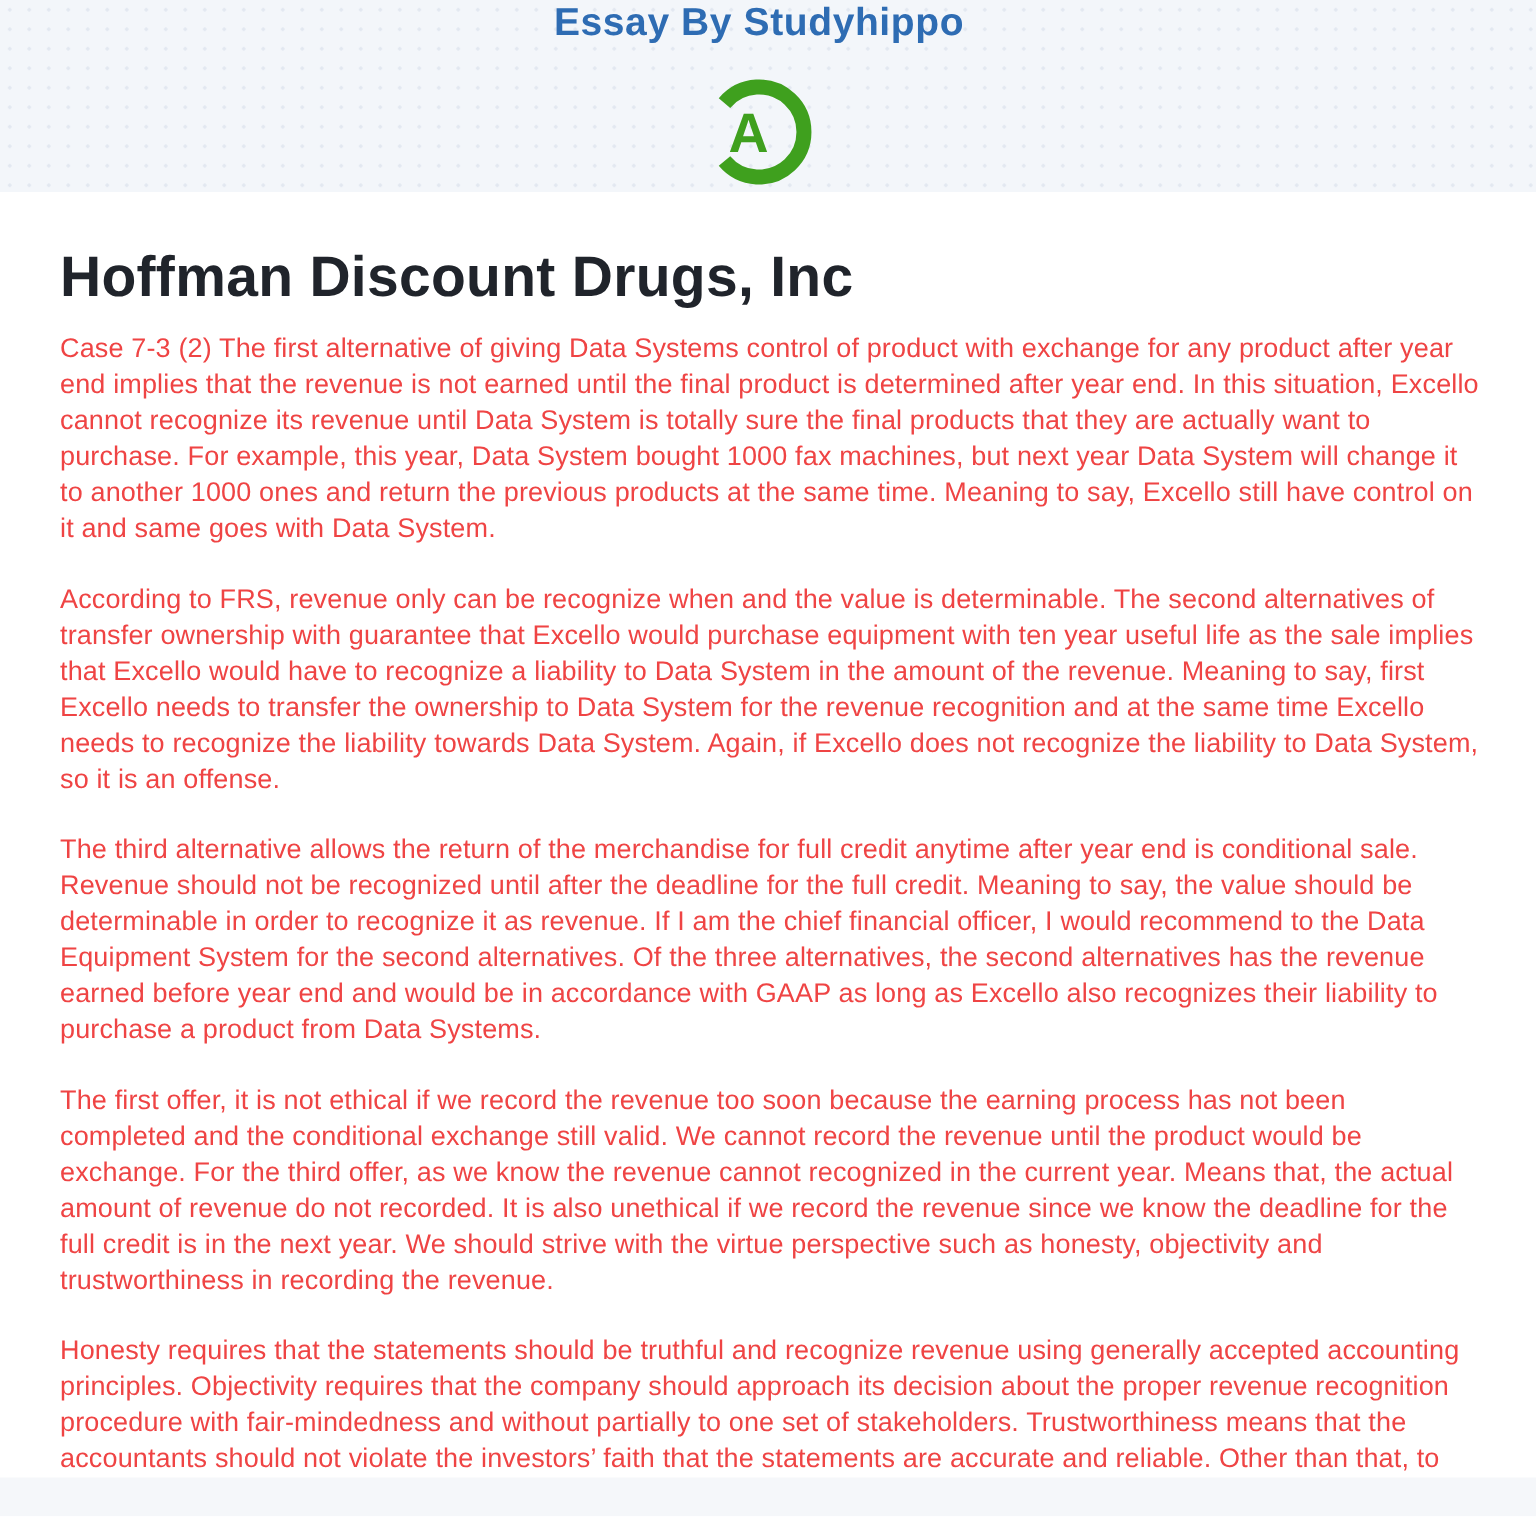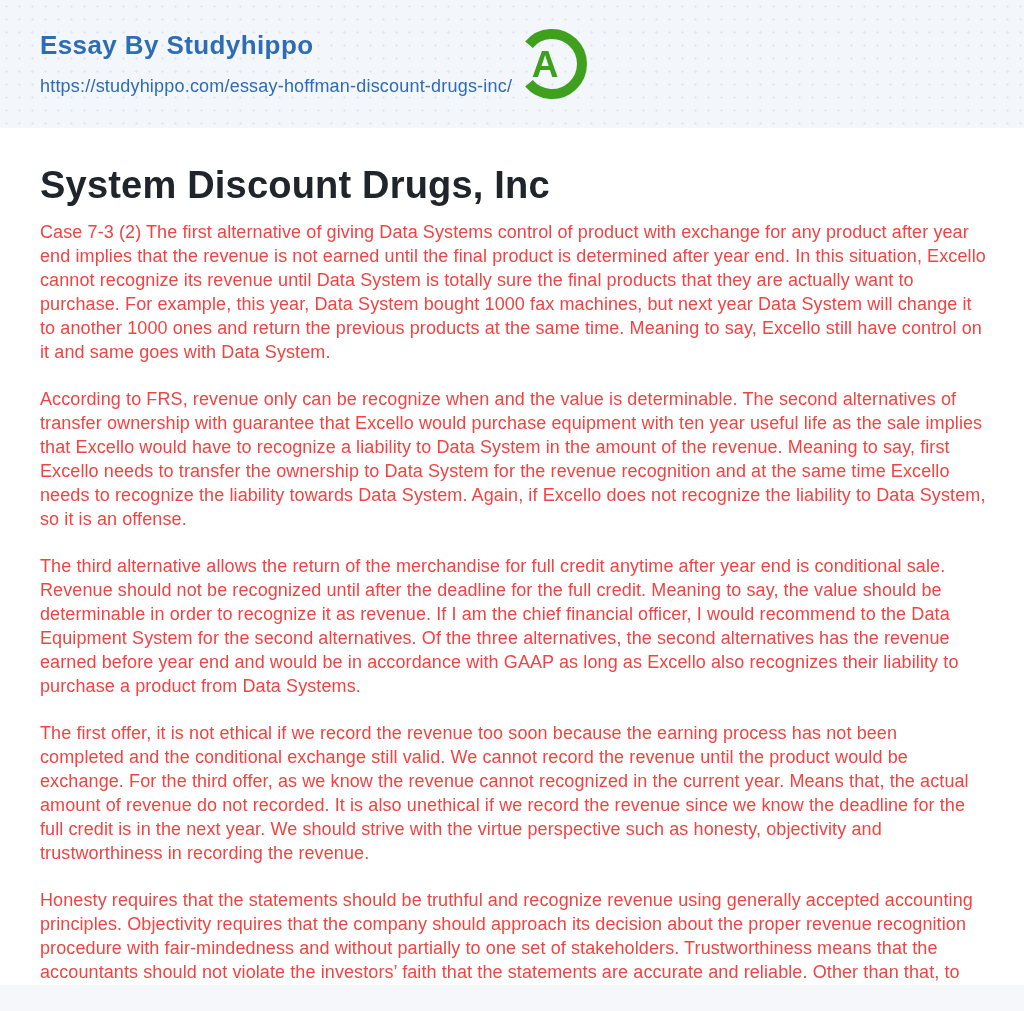--- a/index.html
+++ b/index.html
@@ -18,21 +18,23 @@
   
   .site-header {
     box-sizing: border-box;
     width: 100%;
     height: 128px;
     background-color: #f3f6fa;
     background-image: radial-gradient(rgba(165,180,205,0.22) 1px, transparent 1.2px);
     background-size: 13px 13px;
     display: flex;
     align-items: center;
-    padding: 0 32px 0 40px;
+    justify-content: space-between;
+    padding: 0 52px 0 40px;
+    flex-direction: column;
   }
   .header-text {
     display: flex;
     flex-direction: column;
   }
   .site-label {
     color: #2e6cb3;
     font-size: 26px;
     font-weight: bold;
     letter-spacing: 0.4px;
@@ -83,32 +85,31 @@
   }
 </style>
 </head>
 <body>
 
 <div class="page">
 
   <header class="site-header">
     <div class="header-text">
       <div class="site-label">Essay By Studyhippo</div>
-      <a class="page-url">https://studyhippo.com/essay-hoffman-discount-drugs-inc/</a>
     </div>
     <div class="logo-wrap">
       <svg width="80" height="80" viewBox="0 0 80 80" xmlns="http://www.w3.org/2000/svg">
         <path d="M 17.0 20.7 A 30 30 0 1 1 17.0 59.3" fill="none" stroke="#3fa01e" stroke-width="10" stroke-linecap="butt"></path>
         <text x="33" y="53" text-anchor="middle" font-family="Liberation Sans, DejaVu Sans, sans-serif" font-size="37" font-weight="bold" fill="#3fa01e">A</text>
       </svg>
     </div>
   </header>
 
   <main class="essay-main">
-    <h1 class="essay-title">System Discount Drugs, Inc</h1>
+    <h1 class="essay-title">Hoffman Discount Drugs, Inc</h1>
 
     <p class="essay-paragraph">Case 7-3 (2) The first alternative of giving Data Systems control of product with exchange for any product after year end implies that the revenue is not earned until the final product is determined after year end. In this situation, Excello cannot recognize its revenue until Data System is totally sure the final products that they are actually want to purchase. For example, this year, Data System bought 1000 fax machines, but next year Data System will change it to another 1000 ones and return the previous products at the same time. Meaning to say, Excello still have control on it and same goes with Data System.</p>
 
     <p class="essay-paragraph">According to FRS, revenue only can be recognize when and the value is determinable. The second alternatives of transfer ownership with guarantee that Excello would purchase equipment with ten year useful life as the sale implies that Excello would have to recognize a liability to Data System in the amount of the revenue. Meaning to say, first Excello needs to transfer the ownership to Data System for the revenue recognition and at the same time Excello needs to recognize the liability towards Data System. Again, if Excello does not recognize the liability to Data System, so it is an offense.</p>
 
     <p class="essay-paragraph">The third alternative allows the return of the merchandise for full credit anytime after year end is conditional sale. Revenue should not be recognized until after the deadline for the full credit. Meaning to say, the value should be determinable in order to recognize it as revenue. If I am the chief financial officer, I would recommend to the Data Equipment System for the second alternatives. Of the three alternatives, the second alternatives has the revenue earned before year end and would be in accordance with GAAP as long as Excello also recognizes their liability to purchase a product from Data Systems.</p>
 
     <p class="essay-paragraph">The first offer, it is not ethical if we record the revenue too soon because the earning process has not been completed and the conditional exchange still valid. We cannot record the revenue until the product would be exchange. For the third offer, as we know the revenue cannot recognized in the current year. Means that, the actual amount of revenue do not recorded. It is also unethical if we record the revenue since we know the deadline for the full credit is in the next year. We should strive with the virtue perspective such as honesty, objectivity and trustworthiness in recording the revenue.</p>
 
     <p class="essay-paragraph">Honesty requires that the statements should be truthful and recognize revenue using generally accepted accounting principles. Objectivity requires that the company should approach its decision about the proper revenue recognition procedure with fair-mindedness and without partially to one set of stakeholders. Trustworthiness means that the accountants should not violate the investors’ faith that the statements are accurate and reliable. Other than that, to make a decision we should consider the greatest good for the greate</p>

